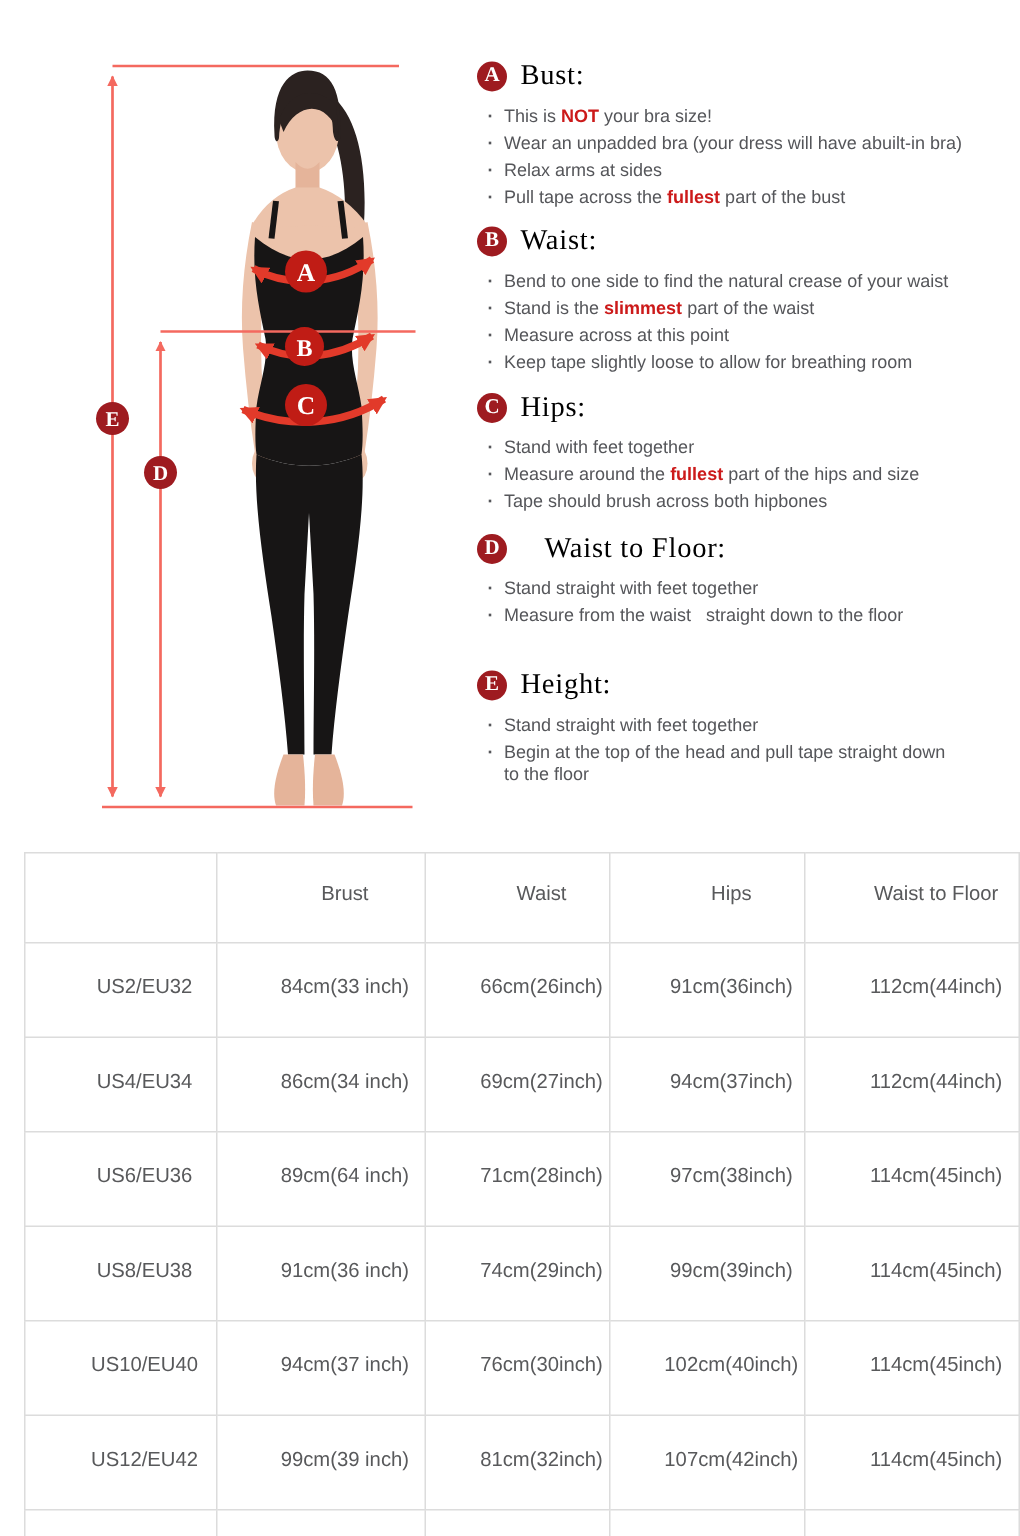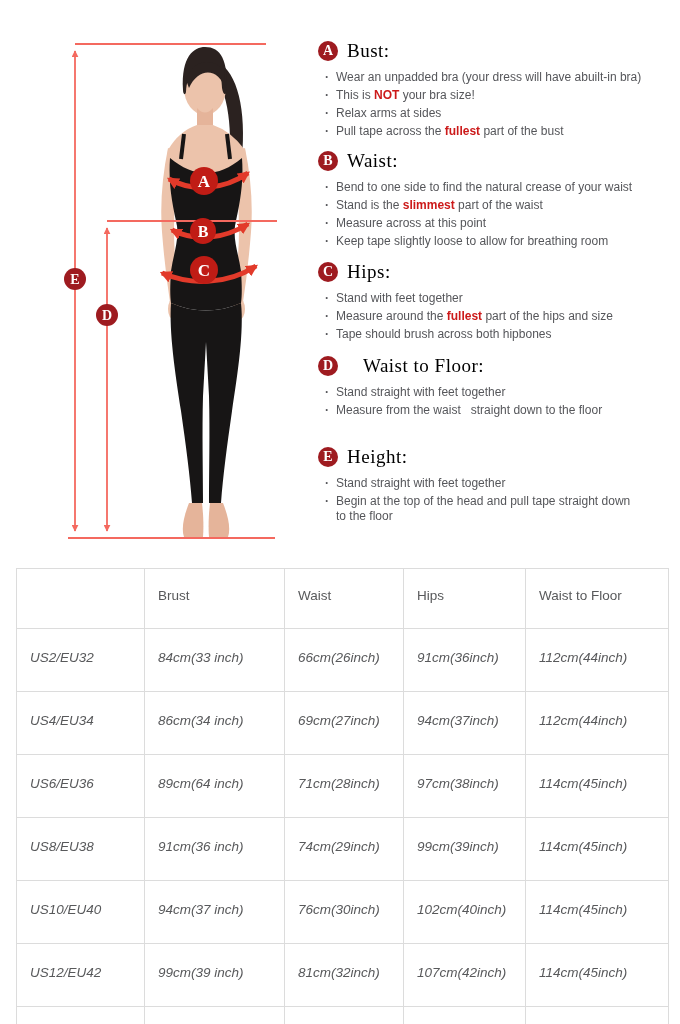--- a/index.html
+++ b/index.html
@@ -21,24 +21,24 @@
   .sec-waist-to-floor .sec-title{margin-left:16px;}
   ul.bullets{margin:8px 0 0 7px;padding:0;list-style:none;}
   ul.bullets li{position:relative;padding-left:11px;font-size:12px;color:#55565a;
                 line-height:15px;margin-bottom:3px;white-space:pre-wrap;}
   ul.bullets li::before{content:"\00B7";position:absolute;left:0;top:0;font-weight:bold;color:#55565a;}
   b.hl{color:#cc1a1a;font-weight:bold;}
 
   
   table.size-table{position:absolute;left:16px;top:568px;border-collapse:collapse;
                    table-layout:fixed;font-size:13.5px;color:#58595b;}
-  table.size-table th,table.size-table td{border:1px solid #dcdcdc;text-align:left;
-                   font-weight:normal;padding:0 4px 6px 13px;vertical-align:middle;}
+  table.size-table th,table.size-table td{border:1px solid #dcdcdc;text-align:center;
+                   font-weight:normal;padding:0 4px 6px 36px;vertical-align:middle;}
   table.size-table thead th{height:53px;}
-  table.size-table tbody td{height:56px;font-style:italic;}
+  table.size-table tbody td{height:56px;}
 
   
   .circ-letter{font-family:"Liberation Serif",serif;fill:#ffffff;font-weight:bold;}
 </style>
 </head>
 <body>
 
 <div class="page">
 
   <div class="figure-area">
@@ -121,22 +121,22 @@
     </svg>
   </div>
 
   <div id="sections">
       <div class="sec sec-bust">
         <div class="sec-head">
           <span class="badge">A</span>
           <span class="sec-title">Bust:</span>
         </div>
         <ul class="bullets">
+          <li><span>This is </span><b class="hl">NOT</b><span> your bra size!</span></li>
           <li><span>Wear an unpadded bra (your dress will have abuilt-in bra)</span></li>
-          <li><span>This is </span><b class="hl">NOT</b><span> your bra size!</span></li>
           <li><span>Relax arms at sides</span></li>
           <li><span>Pull tape across the </span><b class="hl">fullest</b><span> part of the bust</span></li>
         </ul>
       </div>
       <div class="sec sec-waist">
         <div class="sec-head">
           <span class="badge">B</span>
           <span class="sec-title">Waist:</span>
         </div>
         <ul class="bullets">

